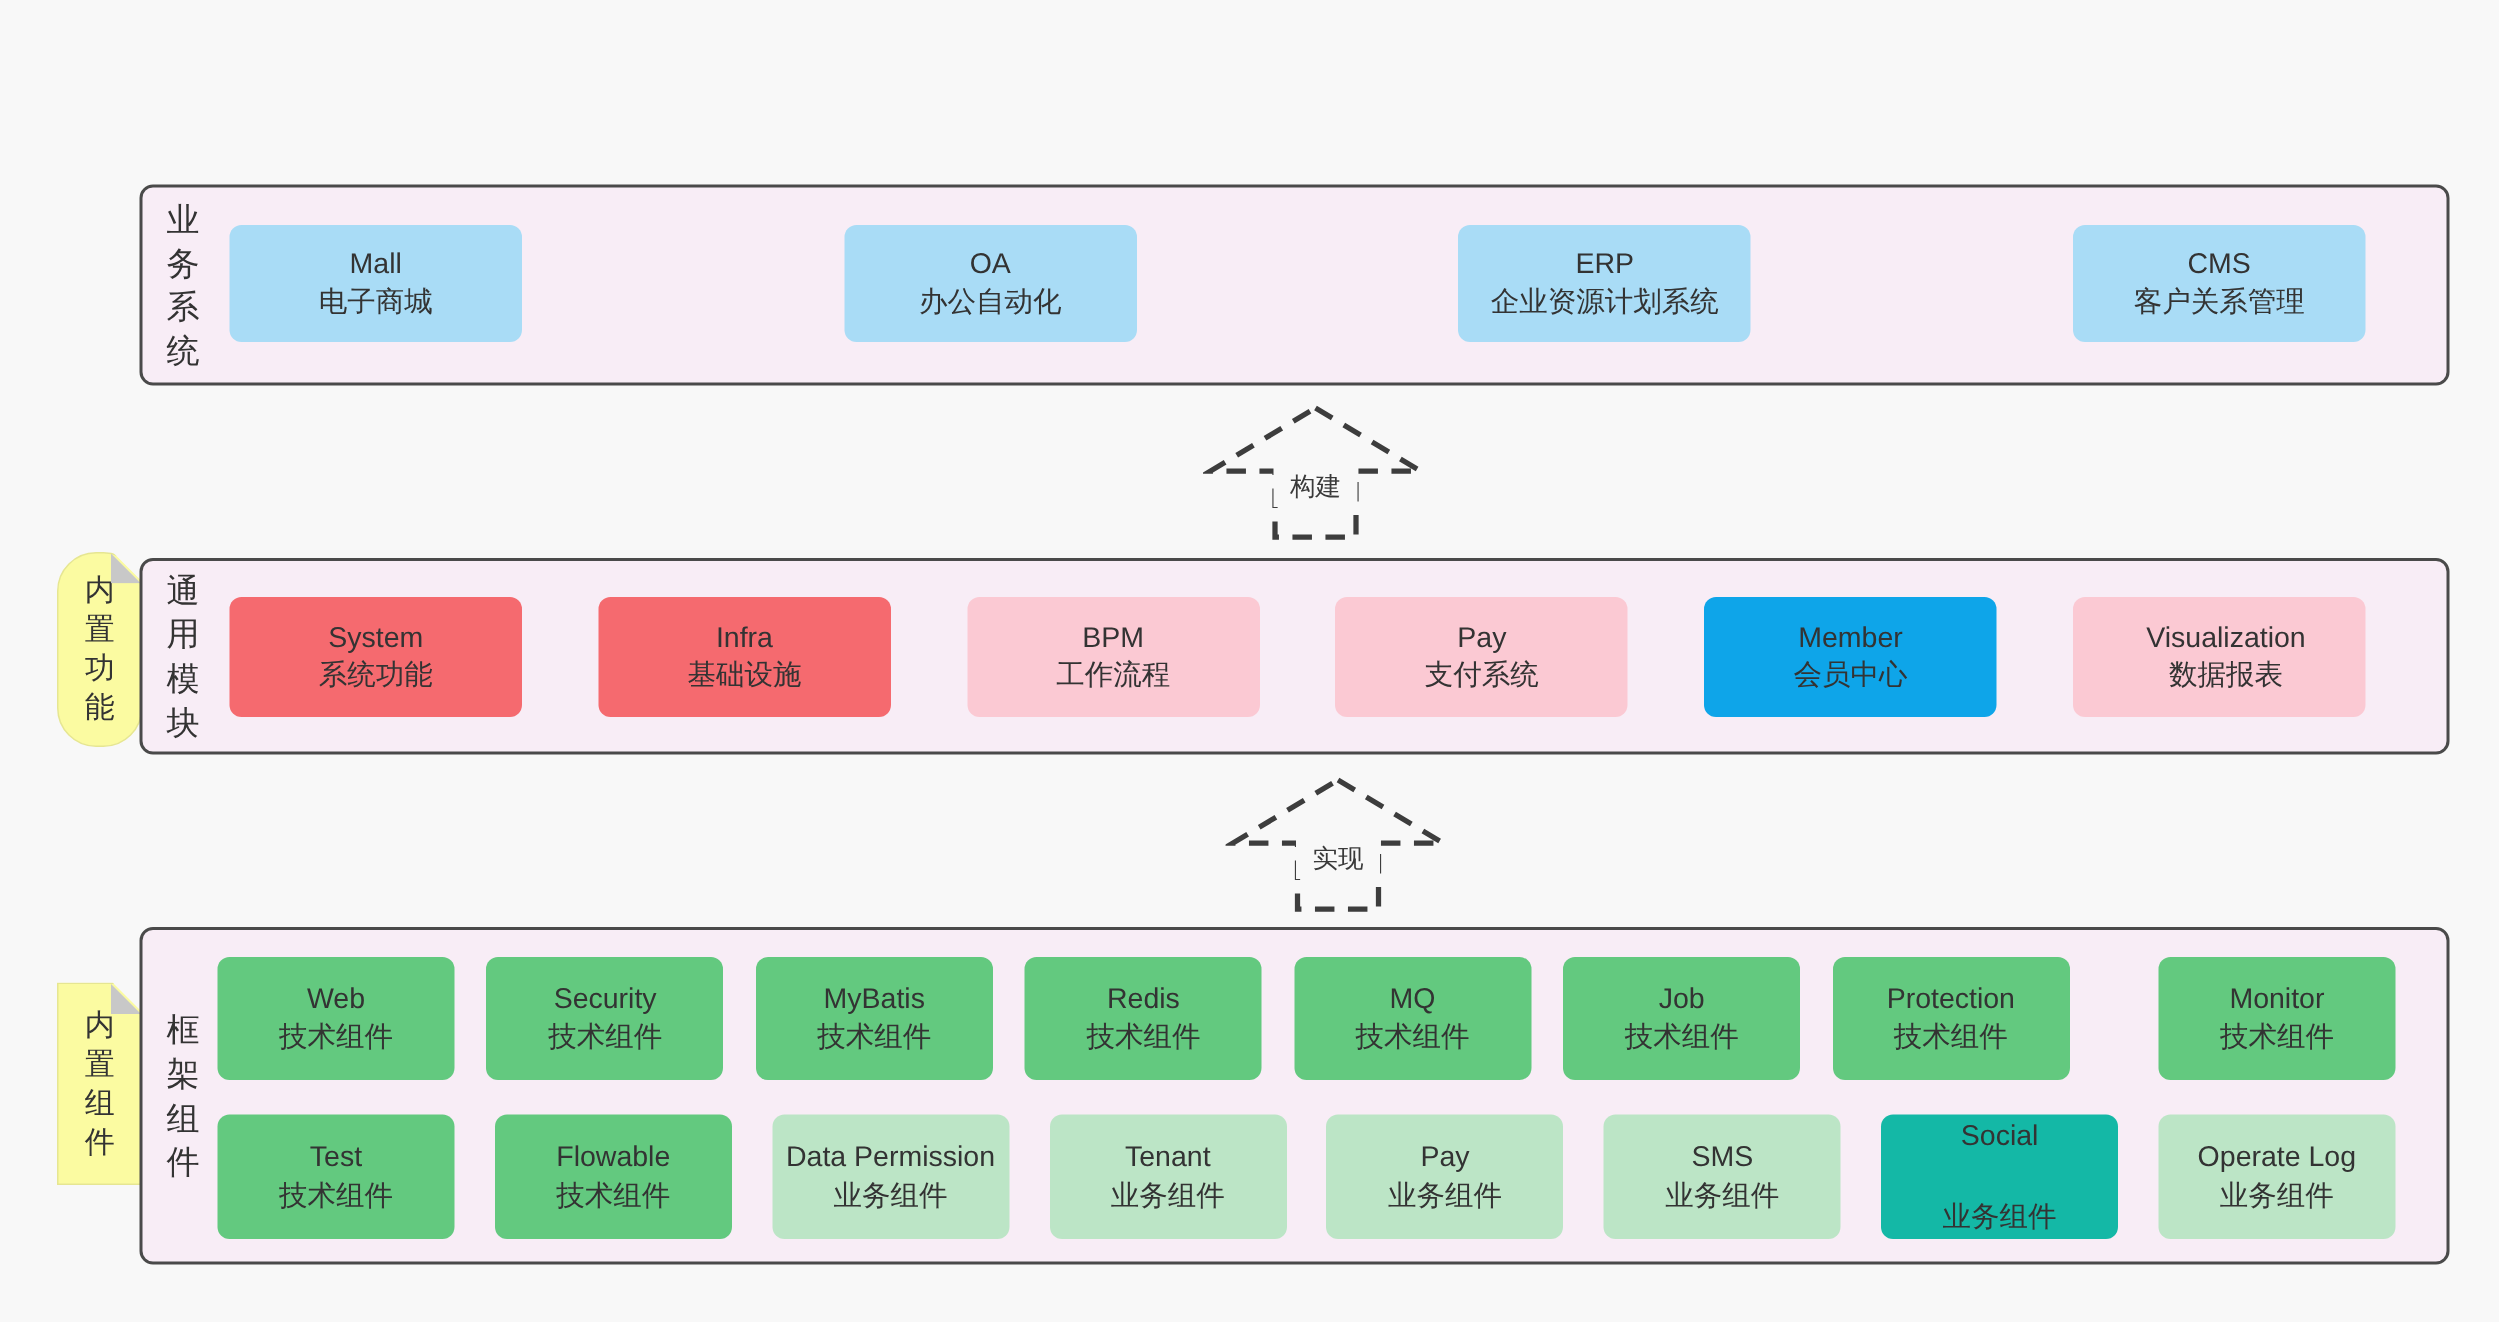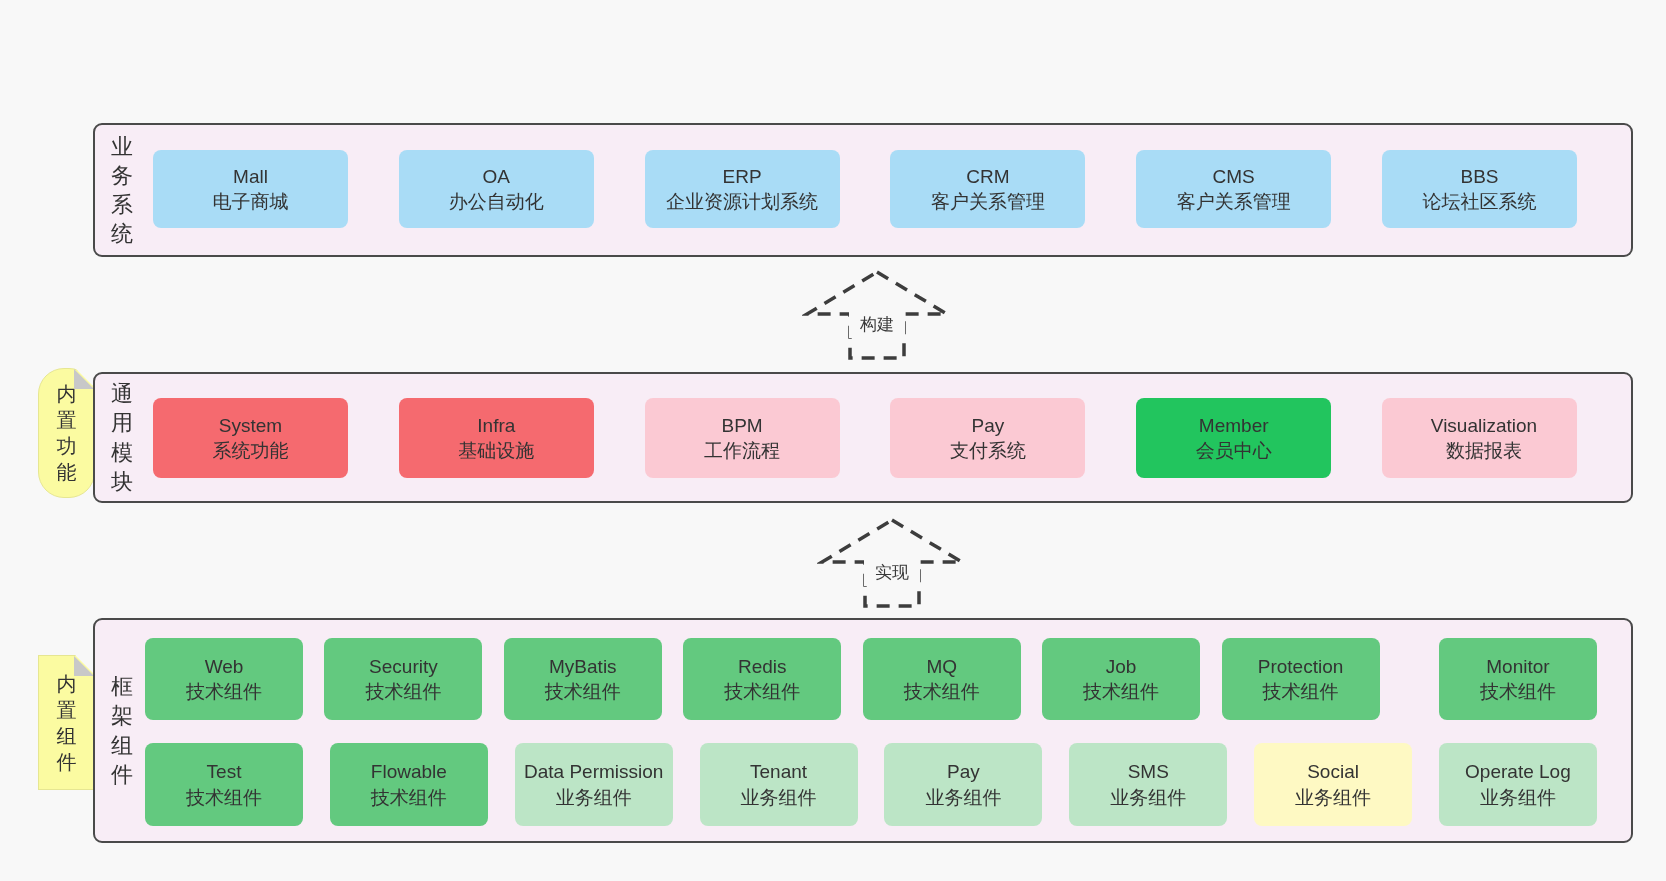--- a/index.html
+++ b/index.html
@@ -104,30 +104,22 @@
         </div>
         <div class="box" style="background: rgb(169, 220, 246);">
           <div>OA</div>
           <div>办公自动化</div>
         </div>
         <div class="box" style="background: rgb(169, 220, 246);">
           <div>ERP</div>
           <div>企业资源计划系统</div>
         </div>
         <div class="box" style="background: rgb(169, 220, 246);">
-          <div>CRM</div>
-          <div>客户关系管理</div>
-        </div>
-        <div class="box" style="background: rgb(169, 220, 246);">
           <div>CMS</div>
           <div>客户关系管理</div>
-        </div>
-        <div class="box" style="background: rgb(169, 220, 246);">
-          <div>BBS</div>
-          <div>论坛社区系统</div>
         </div>
       </div>
   </section>
 
   <svg class="arrow arrow-1" width="150" height="94" viewBox="0 0 150 94">
     <polygon points="75,4 145,46 102,46 102,90 48,90 48,46 5,46"></polygon>
     <rect x="47" y="44" width="56" height="26"></rect>
     <text x="75" y="62">构建</text>
   </svg>
 
@@ -145,21 +137,21 @@
           <div>基础设施</div>
         </div>
         <div class="box" style="background: rgb(251, 201, 211);">
           <div>BPM</div>
           <div>工作流程</div>
         </div>
         <div class="box" style="background: rgb(251, 201, 211);">
           <div>Pay</div>
           <div>支付系统</div>
         </div>
-        <div class="box" style="background: #22c55e;">
+        <div class="box" style="background: #0ea5e9;">
           <div>Member</div>
           <div>会员中心</div>
         </div>
         <div class="box" style="background: rgb(251, 201, 211); padding-left: 17px;">
           <div>Visualization</div>
           <div>数据报表</div>
         </div>
       </div>
   </section>
 
@@ -225,21 +217,21 @@
           <div>业务组件</div>
         </div>
         <div class="box" style="background: rgb(188, 229, 198);">
           <div>Pay</div>
           <div>业务组件</div>
         </div>
         <div class="box" style="background: rgb(188, 229, 198);">
           <div>SMS</div>
           <div>业务组件</div>
         </div>
-        <div class="box" style="background: #fef9c3;">
+        <div class="box" style="background: #14b8a6; justify-content: space-between;">
           <div>Social</div>
           <div>业务组件</div>
         </div>
         <div class="box" style="background: rgb(188, 229, 198);">
           <div>Operate Log</div>
           <div>业务组件</div>
         </div>
       </div>
   </section>
 

